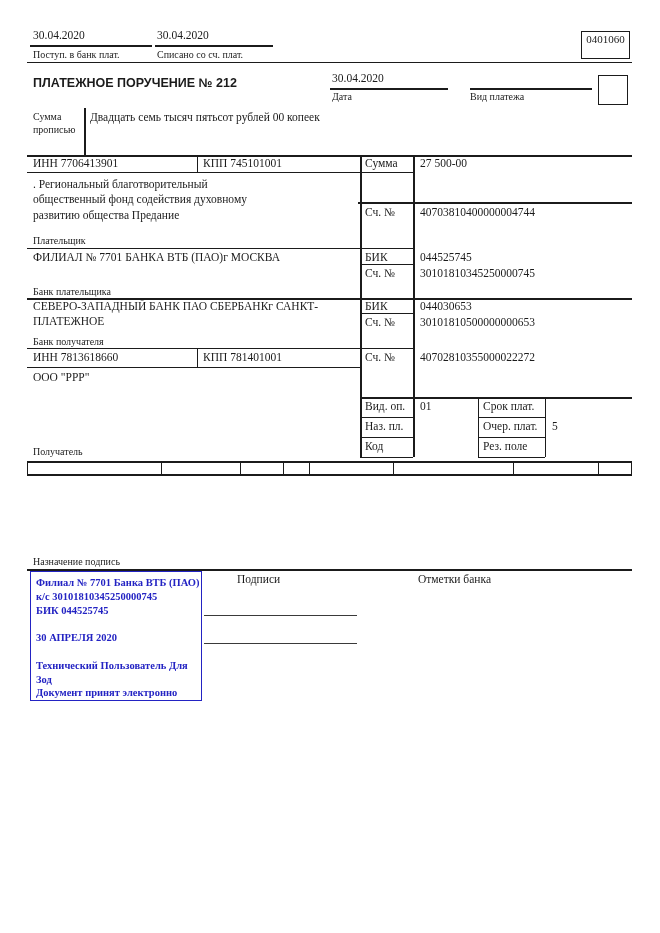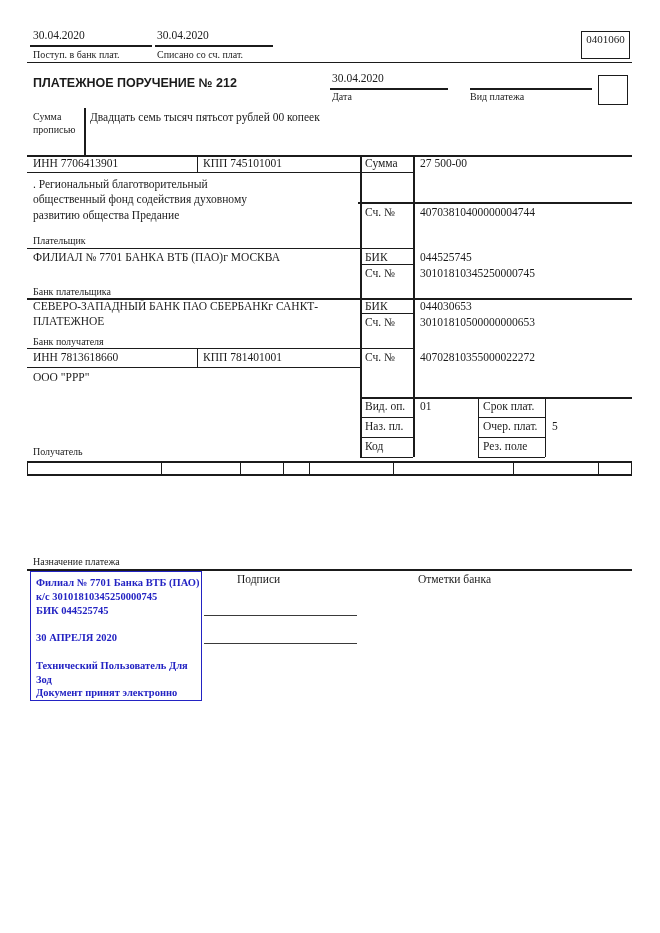--- a/index.html
+++ b/index.html
@@ -132,21 +132,21 @@
     <div class="abs vl vthin" style="left:161px;top:461px;height:14px"></div>
     <div class="abs vl vthin" style="left:240px;top:461px;height:14px"></div>
     <div class="abs vl vthin" style="left:283px;top:461px;height:14px"></div>
     <div class="abs vl vthin" style="left:309px;top:461px;height:14px"></div>
     <div class="abs vl vthin" style="left:393px;top:461px;height:14px"></div>
     <div class="abs vl vthin" style="left:513px;top:461px;height:14px"></div>
     <div class="abs vl vthin" style="left:598px;top:461px;height:14px"></div>
     <div class="abs vl vthin" style="left:631px;top:461px;height:14px"></div>
   </div>
 
-  <div class="abs cap" style="left:33px;top:556px">Назначение платежа</div>
+  <div class="abs cap" style="left:33px;top:556px">Назначение подпись</div>
   <div class="abs hl" style="left:27px;top:569px;width:605px"></div>
 
   <div class="abs t" style="left:237px;top:573px">Подписи</div>
   <div class="abs t" style="left:418px;top:573px">Отметки банка</div>
   <div class="abs sigline" style="left:204px;top:615px;width:153px"></div>
   <div class="abs sigline" style="left:204px;top:643px;width:153px"></div>
 
   <div class="abs stamp" style="left:30px;top:571px;width:172px;height:130px">
     <div class="stampline">Филиал № 7701 Банка ВТБ (ПАО)</div>
     <div class="stampline">к/с 30101810345250000745</div>

